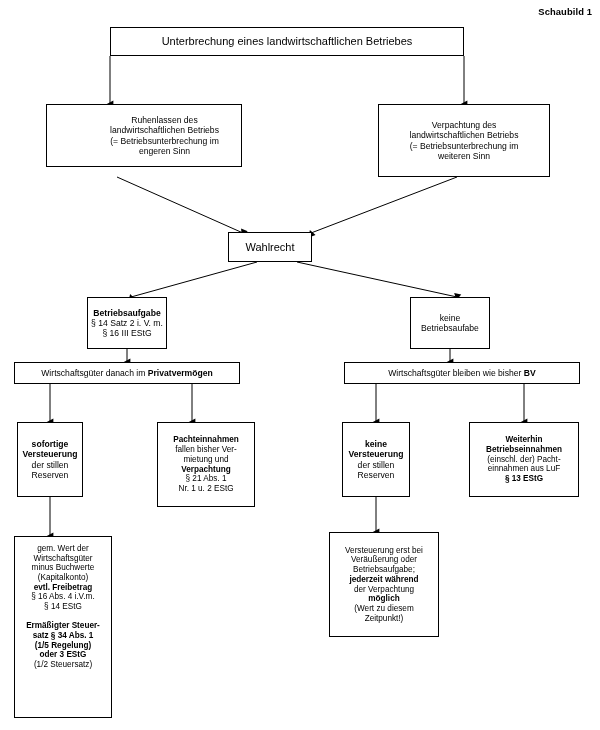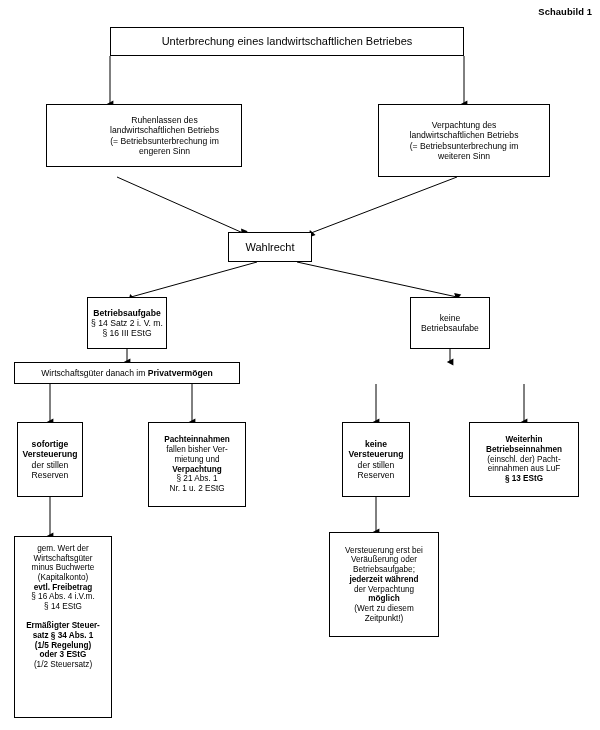--- a/index.html
+++ b/index.html
@@ -115,31 +115,36 @@
       <span>Betriebsaufabe</span>
     </span>
   </div>
 
   <div class="node s85" style="left:14px;top:362px;width:226px;height:22px;">
     <span class="txt">
       <span>Wirtschaftsgüter danach im </span><b>Privatvermögen</b>
     </span>
   </div>
 
+  <div class="node s85" style="left:344px;top:362px;width:236px;height:22px;">
+    <span class="txt">
+      <span>Wirtschaftsgüter bleiben wie bisher </span><b>BV</b>
+    </span>
+  </div>
 
   <div class="node s85" style="left:17px;top:422px;width:66px;height:75px;">
     <span class="txt">
       <b>sofortige</b><br>
       <b>Versteuerung</b><br>
       <span>der stillen</span><br>
       <span>Reserven</span>
     </span>
   </div>
 
-  <div class="node s8" style="left:148px;top:422px;width:98px;height:85px;">
+  <div class="node s8" style="left:157px;top:422px;width:98px;height:85px;">
     <span class="txt">
       <b>Pachteinnahmen</b><br>
       <span>fallen bisher Ver-</span><br>
       <span>mietung und</span><br>
       <b>Verpachtung</b><br>
       <span>§ 21 Abs. 1</span><br>
       <span>Nr. 1 u. 2 EStG</span>
     </span>
   </div>
 

